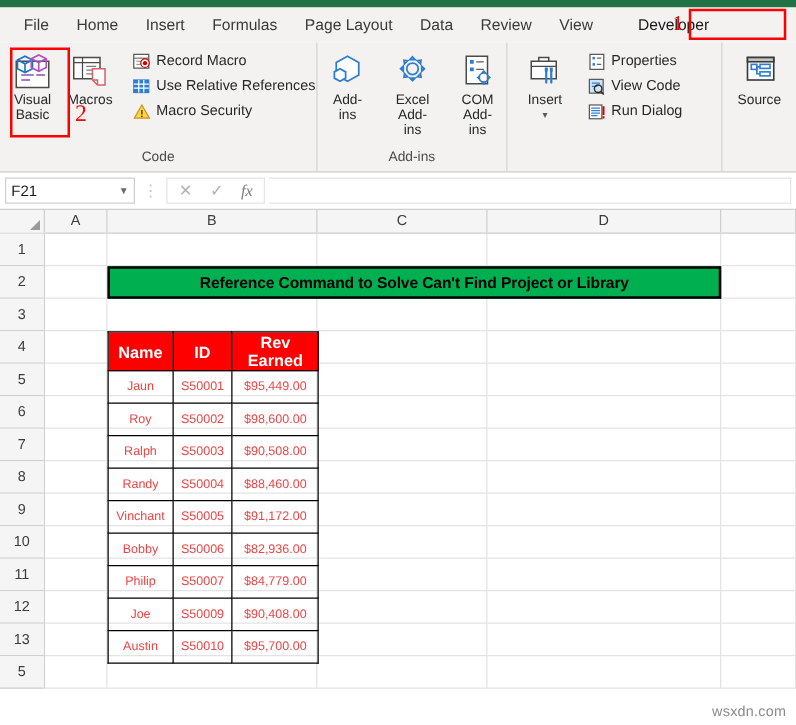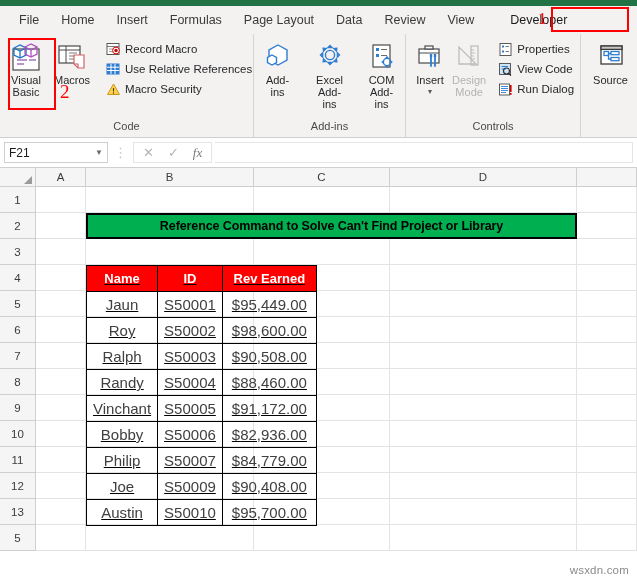--- a/index.html
+++ b/index.html
@@ -182,27 +182,26 @@
     background: #00B050;
     border: 2px solid #000;
     display: flex; align-items: center; justify-content: center;
     font-size: 12.5px; font-weight: bold; color: #000;
     letter-spacing: -0.1px;
   }
   .tbl {
     position: absolute;
     left: 50px; top: 78px;
     border-collapse: collapse;
-    text-decoration: underline;
   }
   .tbl th, .tbl td {
     border: 1px solid #000;
     height: 26px;
-    font-size: 15px;
-    color: #404040;
+    font-size: 10px;
+    color: #ef4444;
     padding: 0 6px;
   }
   .tbl th {
     background: #FF0000;
     color: #ffffff;
     font-weight: bold;
     text-align: center;
     font-size: 13px;
   }
   .tbl td.c-name { width: 168px; text-align: center; }
@@ -325,21 +324,21 @@
           </div>
         </div>
       </div>
       <div class="rgroup-label">Code</div>
 
       <div class="vb-highlight"></div>
       <div class="step-num step-2">2</div>
     </div>
 
     <div class="rgroup" style="width:152px">
-      <div class="rgroup-items" style="justify-content:center;gap:16px">
+      <div class="rgroup-items" style="gap:16px">
 
         <div class="bigbtn">
           <span class="ico">
             <svg width="32" height="30" viewBox="0 0 32 30">
               <path d="M16 3 L25 8 L25 18 L16 23 L7 18 L7 8 Z" fill="#fff" stroke="#2f7dd1" stroke-width="1.4"></path>
               <path d="M10 13 L14.5 15.5 L14.5 20.5 L10 23 L5.5 20.5 L5.5 15.5 Z" fill="#fff" stroke="#2f7dd1" stroke-width="1.4"></path>
             </svg>
           </span>
           <span>Add-</span>
           <span>ins</span>
@@ -409,36 +408,20 @@
               <g fill="#2f7dd1">
                 <rect x="15.8" y="12" width="2.4" height="3.2"></rect>
                 <rect x="19.8" y="12" width="2.4" height="3.2"></rect>
               </g>
             </svg>
           </span>
           <span>Insert</span>
           <span style="font-size:8px;color:#5a5a5a">▾</span>
         </div>
 
-        <div class="bigbtn disabled">
-          <span class="ico">
-            <svg width="32" height="30" viewBox="0 0 32 30">
-              <path d="M6 22 L6 5 L23 22 Z" fill="none" stroke="#bdbdbd" stroke-width="1.3"></path>
-              <rect x="18" y="4" width="7" height="19" fill="none" stroke="#bdbdbd" stroke-width="1.3"></rect>
-              <g stroke="#bdbdbd" stroke-width="1">
-                <line x1="18" y1="8" x2="21" y2="8"></line>
-                <line x1="18" y1="11" x2="22" y2="11"></line>
-                <line x1="18" y1="14" x2="21" y2="14"></line>
-                <line x1="18" y1="17" x2="22" y2="17"></line>
-              </g>
-            </svg>
-          </span>
-          <span>Design</span>
-          <span>Mode</span>
-        </div>
 
         <div class="smallrow" style="margin-left:4px">
           <div class="smallbtn">
             <span class="sico">
               <svg width="15" height="15" viewBox="0 0 15 15">
                 <rect x="2" y="1.5" width="11" height="12" fill="#fff" stroke="#5a5a5a" stroke-width="1"></rect>
                 <g fill="#2f7dd1">
                   <rect x="4" y="3.5" width="2" height="2"></rect>
                   <rect x="4" y="8.5" width="2" height="2"></rect>
                 </g>
@@ -475,21 +458,20 @@
                   <line x1="3" y1="10.5" x2="8" y2="10.5"></line>
                 </g>
                 <rect x="12" y="3" width="1.6" height="7" fill="#d40000"></rect>
                 <rect x="12" y="11" width="1.6" height="1.8" fill="#d40000"></rect>
               </svg>
             </span>
             <span>Run Dialog</span>
           </div>
         </div>
       </div>
-      <div class="rgroup-label">Controls</div>
     </div>
 
     <div class="rgroup" style="width:60px">
       <div class="rgroup-items" style="justify-content:flex-start">
         <div class="bigbtn" style="width:52px">
           <span class="ico">
             <svg width="32" height="30" viewBox="0 0 32 30">
               <rect x="6" y="4" width="21" height="18" fill="#fff" stroke="#3a3a3a" stroke-width="1.3"></rect>
               <rect x="6" y="4" width="21" height="3.4" fill="#c8c6c4" stroke="#3a3a3a" stroke-width="1.3"></rect>
               <g fill="none" stroke="#2f7dd1" stroke-width="1.3">

